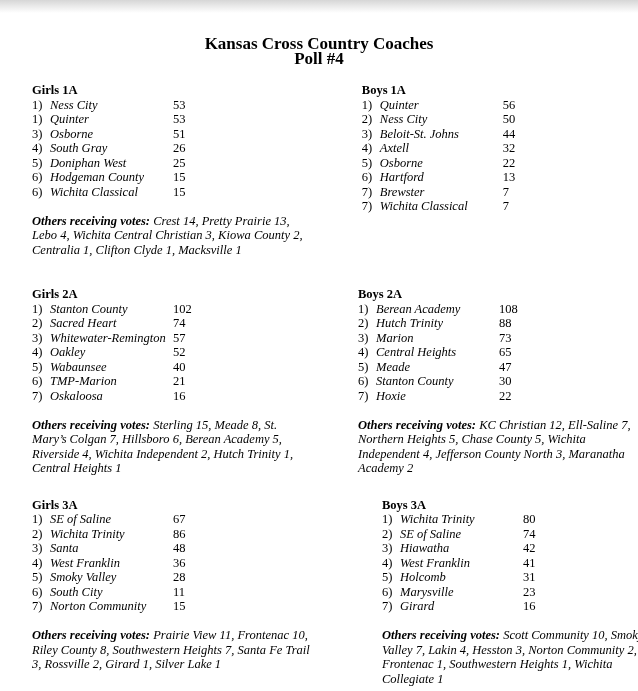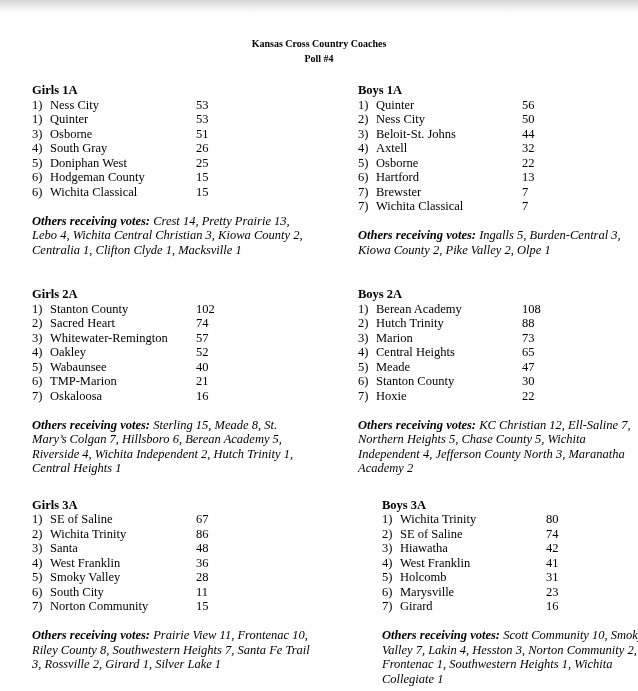--- a/index.html
+++ b/index.html
@@ -19,21 +19,21 @@
   .top-shade {
     position: absolute;
     top: 0; left: 0;
     width: 638px; height: 13px;
     background: linear-gradient(to bottom, #d6d6d6 0%, #e9e9e9 45%, #ffffff 100%);
   }
   .title-block {
     padding-top: 36px;
     text-align: center;
     font-weight: bold;
-    font-size: 10px;
+    font-size: 17px;
     line-height: 15px;
   }
   .content {
     margin-left: 32px;
     margin-top: 17px;
   }
   .band {
     display: flex;
     align-items: flex-start;
   }
@@ -51,22 +51,22 @@
   .rankings {
     list-style: none;
     margin: 0;
     padding: 0;
   }
   .row {
     position: relative;
     height: 14.5px;
   }
   .row .rank  { position: absolute; top: 0; left: 0;   white-space: nowrap; }
-  .row .team  { position: absolute; top: 0; left: 18px; white-space: nowrap; }
-  .row .votes { position: absolute; top: 0; left: 164px; white-space: nowrap; }
+  .row .team  { position: absolute; top: 0; left: 18px; white-space: nowrap; font-style: italic; }
+  .row .votes { position: absolute; top: 0; left: 141px; white-space: nowrap; }
   .others {
     margin: 14.5px 0 0 0;
     width: 280px;
     font-style: italic;
   }
   .others .others-label { font-weight: bold; }
 </style>
 </head>
 <body>
 
@@ -158,21 +158,20 @@
     <span class="rank">7)</span>
     <span class="team">Brewster</span>
     <span class="votes">7</span>
   </li>
             <li class="row">
     <span class="rank">7)</span>
     <span class="team">Wichita Classical</span>
     <span class="votes">7</span>
   </li>
           </ol>
-    <p class="others"><span class="others-label">Others receiving votes:</span> <span class="others-text">Ingalls 5, Burden-Central 3, Kiowa County 2, Pike Valley 2, Olpe 1</span></p>
   </section>
       </div>
       <div class="band">
         <section class="section col-left">
     <h2 class="heading">Girls 2A</h2>
     <ol class="rankings">
             <li class="row">
     <span class="rank">1)</span>
     <span class="team">Stanton County</span>
     <span class="votes">102</span>

